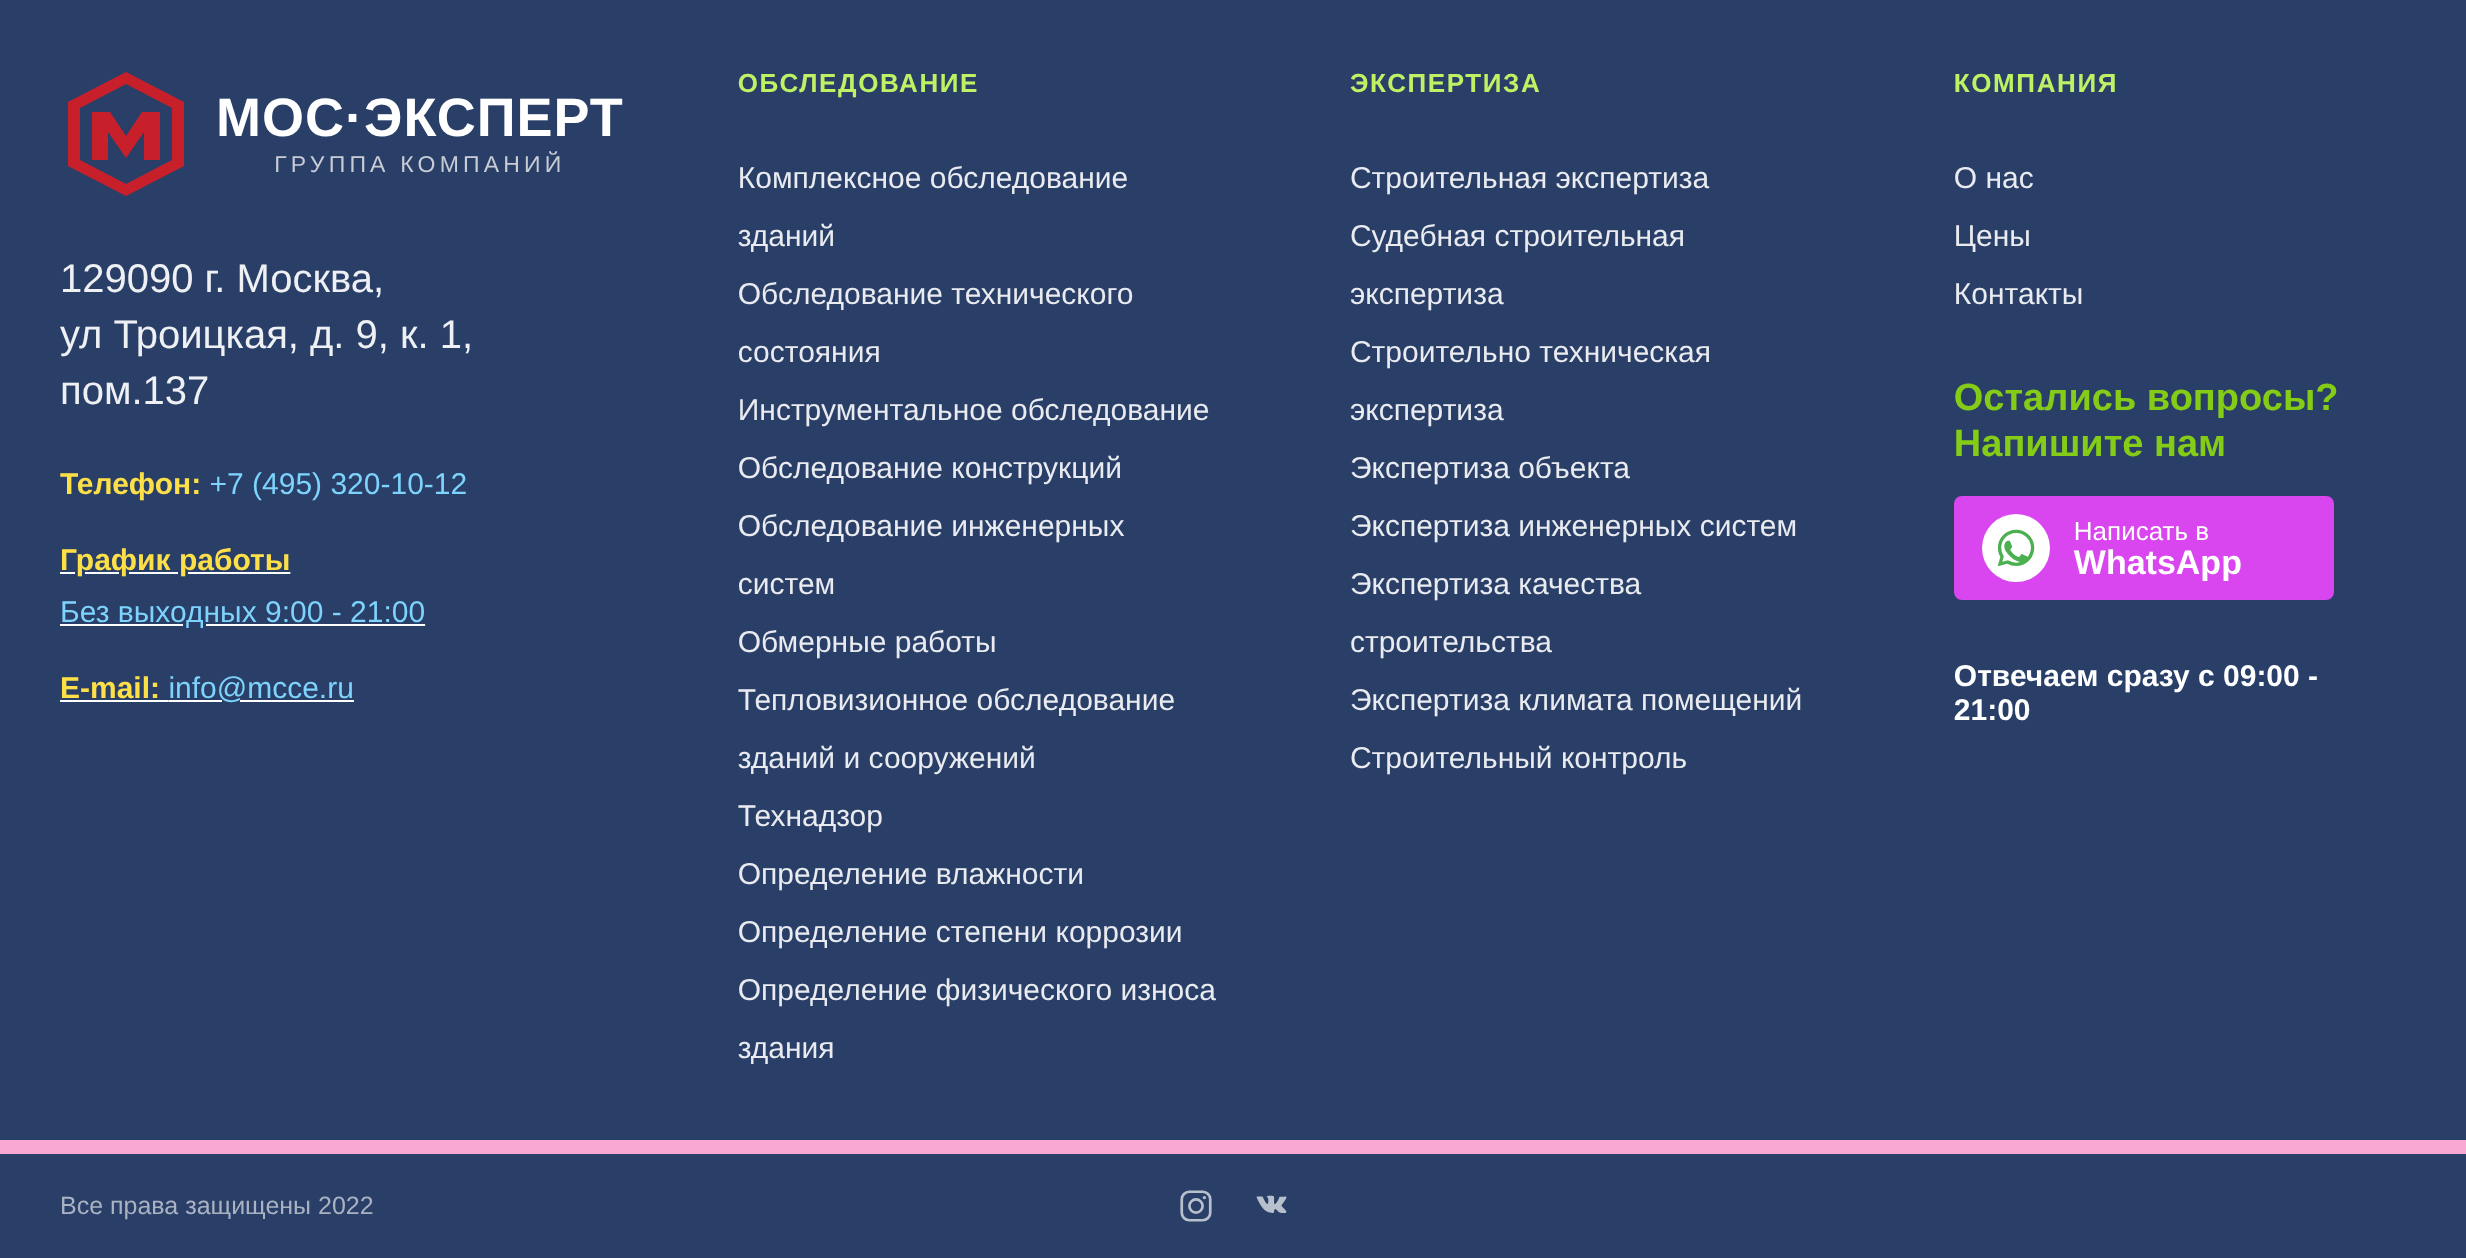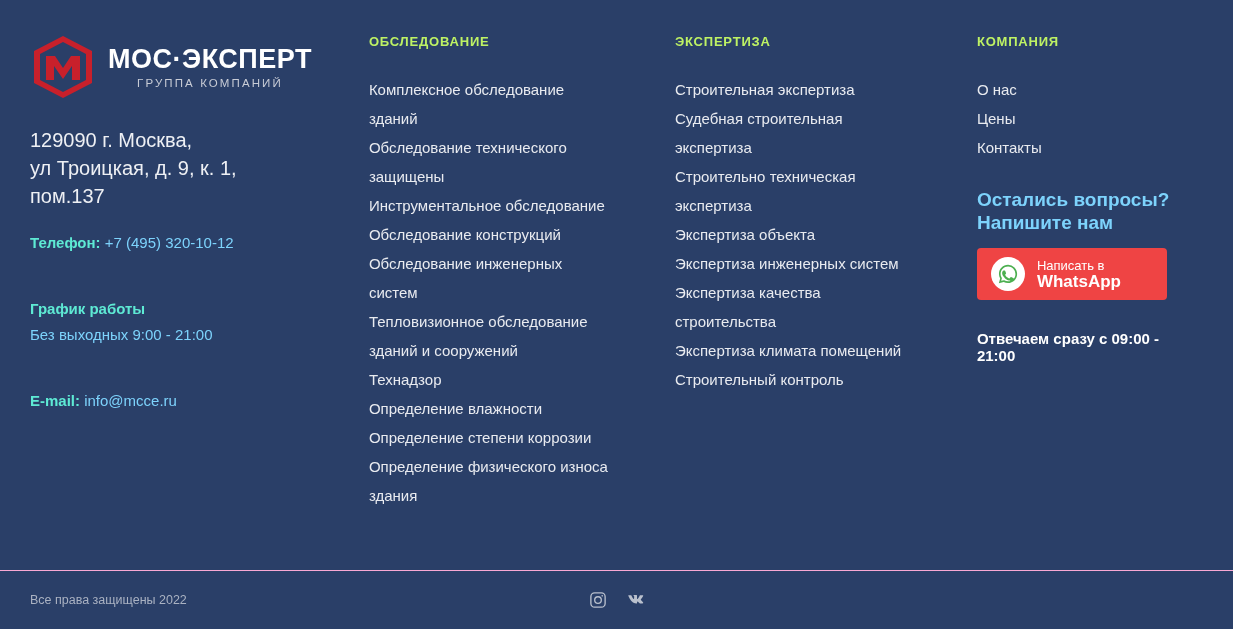--- a/index.html
+++ b/index.html
@@ -55,23 +55,23 @@
     margin-top: 5px;
     white-space: nowrap;
     text-align: center;
   }
   .addr-line {
     font-size: 20px;
     line-height: 28px;
     color: #eef0f4;
   }
   .info-block { margin-top: 18px; font-size: 15px; line-height: 26px; }
-  .info-block b { font-weight: bold; color: #5eead4; }
+  .info-block b { font-weight: bold; color: #fde047; }
   .info-block .val { color: #7dd3fc; }
-  .mt24 { margin-top: 40px; }
+  .mt24 { margin-top: 12px; text-decoration: underline; }
   .mt20 { margin-top: 20px; }
 
   
   .col-links { padding-right: 20px; }
   .col-obsledovanie { width: 310px; }
   .col-ekspertiza   { width: 305px; }
   .col-kompaniya    { width: 270px; }
 
   .col-heading {
     font-size: 13px;
@@ -90,31 +90,31 @@
     color: #e9ebf0;
     text-decoration: none;
   }
 
   
   .cta-title {
     margin-top: 26px;
     font-size: 19px;
     font-weight: bold;
     line-height: 23px;
-    color: #7dd3fc;
+    color: #84cc16;
   }
   .wa-button {
     display: flex;
     align-items: center;
     gap: 12px;
     width: 190px;
     height: 52px;
     margin-top: 14px;
     padding: 0 14px;
-    background: #ef4444;
+    background: #d946ef;
     border: none;
     border-radius: 4px;
     cursor: pointer;
     text-decoration: none;
   }
   .wa-icon {
     width: 34px; height: 34px;
     background: #ffffff;
     border-radius: 50%;
     display: flex; align-items: center; justify-content: center;
@@ -132,21 +132,21 @@
     font-size: 15px;
     font-weight: bold;
     color: #ffffff;
   }
 
   
   .footer-bottom {
     position: absolute;
     left: 0; right: 0; bottom: 0;
     height: 59px;
-    border-top: 1px solid #f9a8d4;
+    border-top: 7px solid #f9a8d4;
     display: flex;
     align-items: center;
     padding: 0 30px;
   }
   .copyright {
     font-size: 12.5px;
     color: #aab2c2;
   }
   .socials {
     position: absolute;
@@ -200,24 +200,25 @@
       <div class="info-block mt24">
         <b>E-mail:</b>
         <span class="val">info@mcce.ru</span>
       </div>
     </div>
 
     <div class="col-links col-obsledovanie">
       <div class="col-heading">ОБСЛЕДОВАНИЕ</div>
       <ul class="link-list">
         <li><a href="#">Комплексное обследование зданий</a></li>
-        <li><a href="#">Обследование технического защищены</a></li>
+        <li><a href="#">Обследование технического состояния</a></li>
         <li><a href="#">Инструментальное обследование</a></li>
         <li><a href="#">Обследование конструкций</a></li>
         <li><a href="#">Обследование инженерных систем</a></li>
+        <li><a href="#">Обмерные работы</a></li>
         <li><a href="#">Тепловизионное обследование зданий и сооружений</a></li>
         <li><a href="#">Технадзор</a></li>
         <li><a href="#">Определение влажности</a></li>
         <li><a href="#">Определение степени коррозии</a></li>
         <li><a href="#">Определение физического износа здания</a></li>
       </ul>
     </div>
 
     <div class="col-links col-ekspertiza">
       <div class="col-heading">ЭКСПЕРТИЗА</div>

